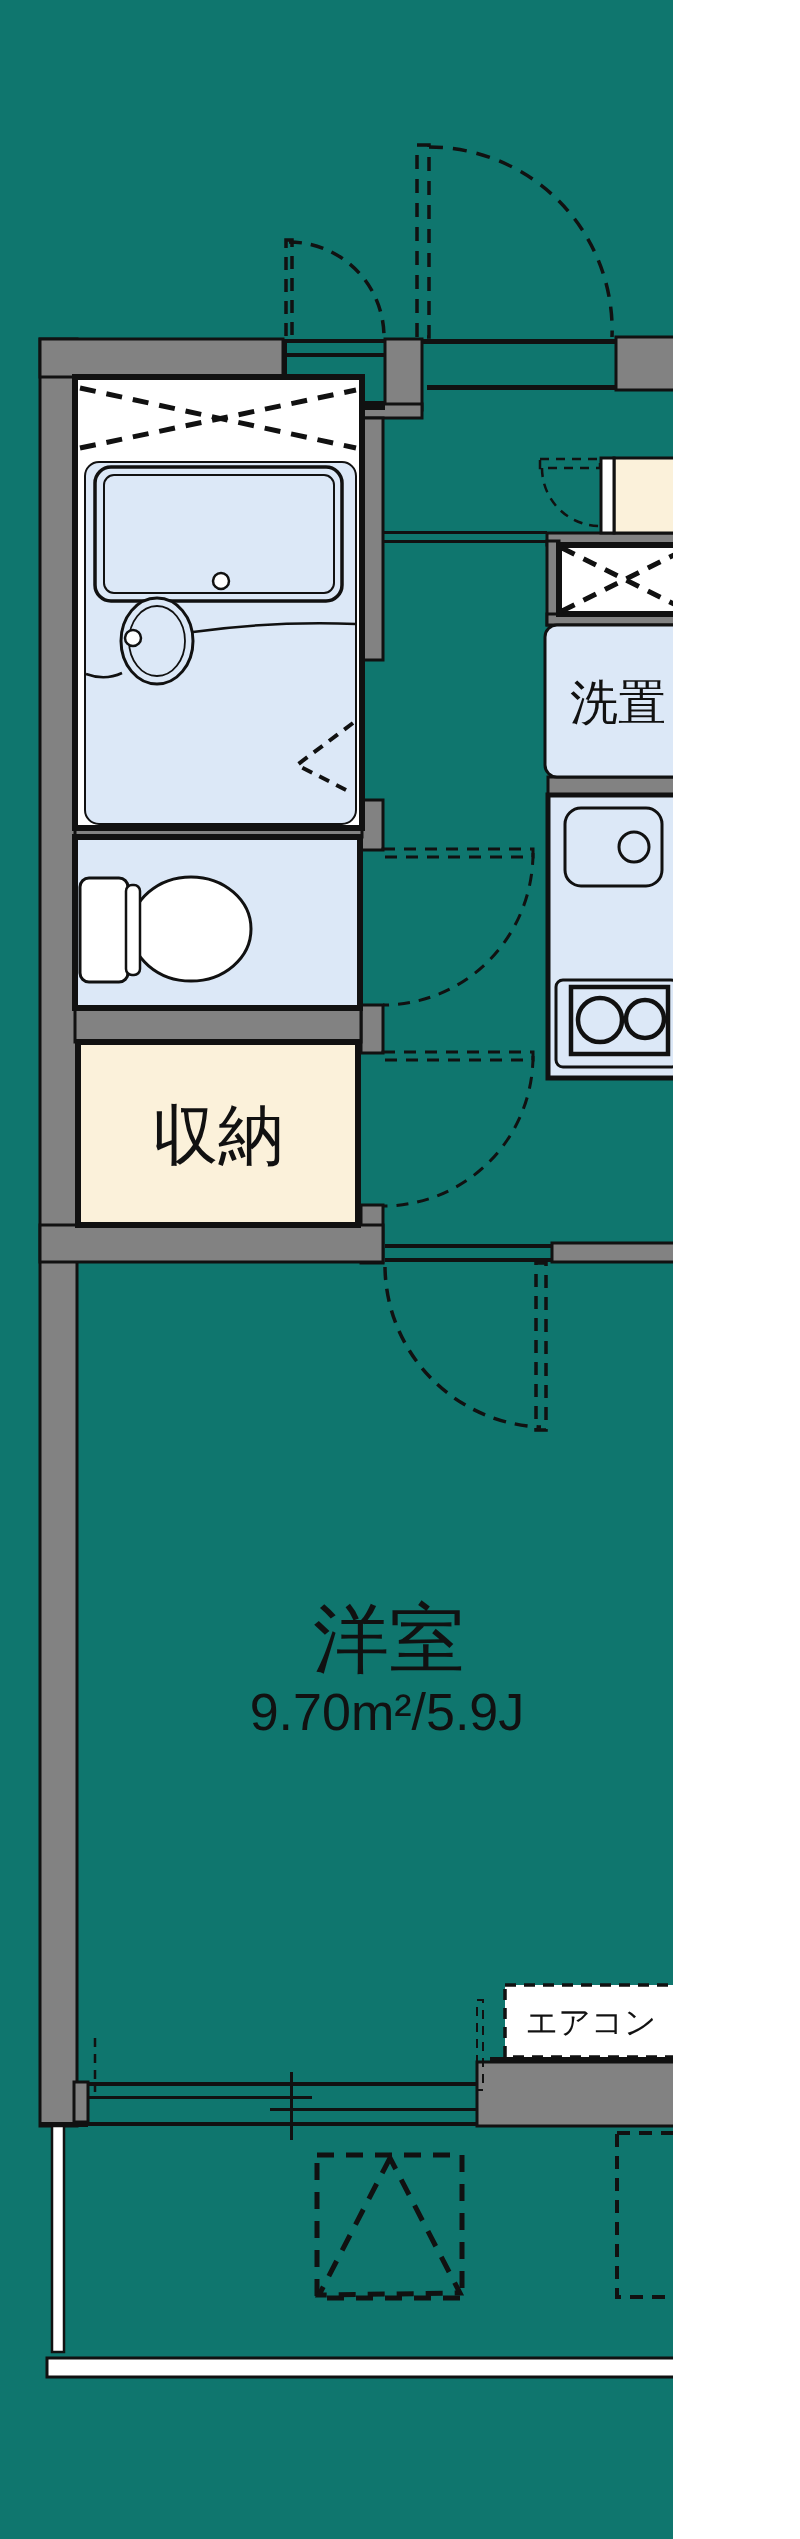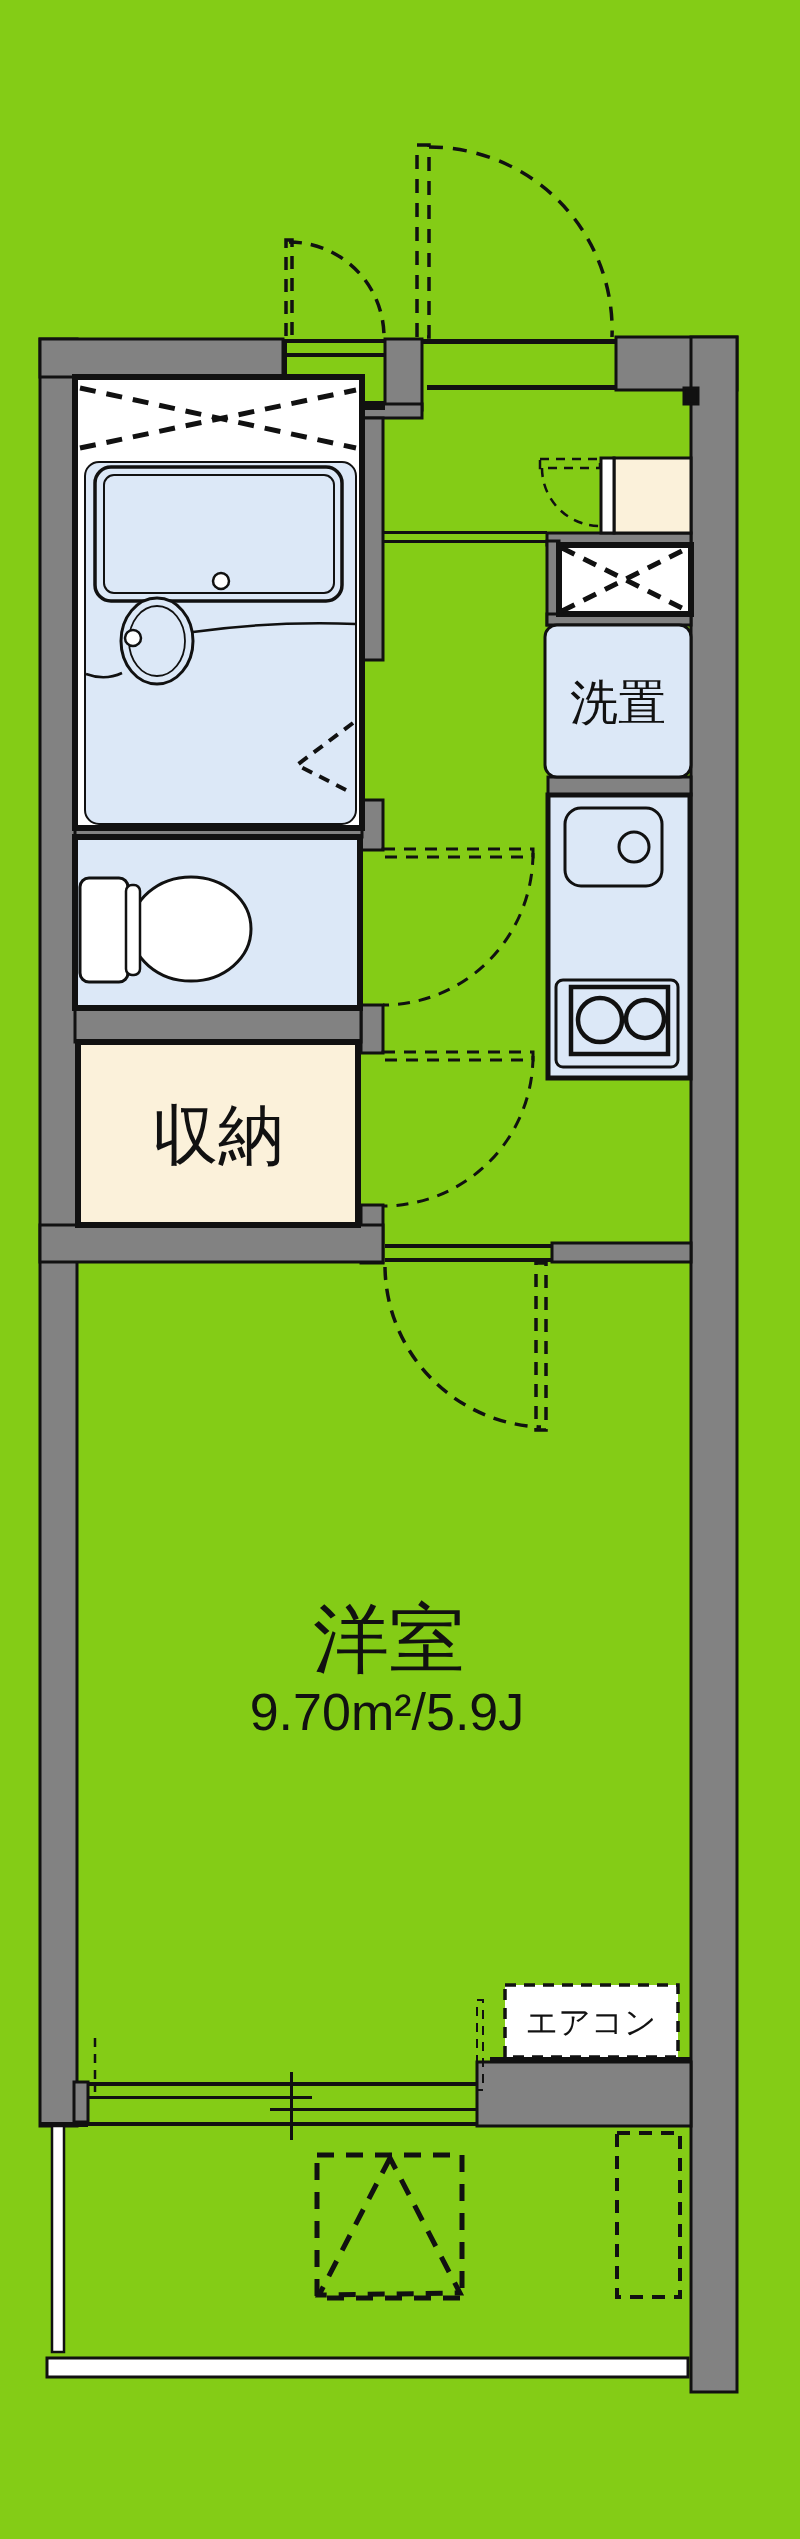--- a/index.html
+++ b/index.html
@@ -1,16 +1,16 @@
 <!DOCTYPE html>
 <html><head>
 <meta charset="utf-8">
 <style>
   html,body{margin:0;padding:0;background:#ffffff;}
-  .canvas{position:relative;width:800px;height:2539px;background:#84cc16;overflow:hidden;
+  .canvas{position:relative;width:673px;height:2539px;background:#0f766e;overflow:hidden;
           font-family:"Liberation Sans","DejaVu Sans",sans-serif;}
   svg{position:absolute;left:0;top:0;}
   text{font-family:"Liberation Sans","DejaVu Sans",sans-serif;fill:#111;}
 </style>
 </head>
 <body>
 
 <div class="canvas">
 <svg width="800" height="2539" viewBox="0 0 800 2539">
 

